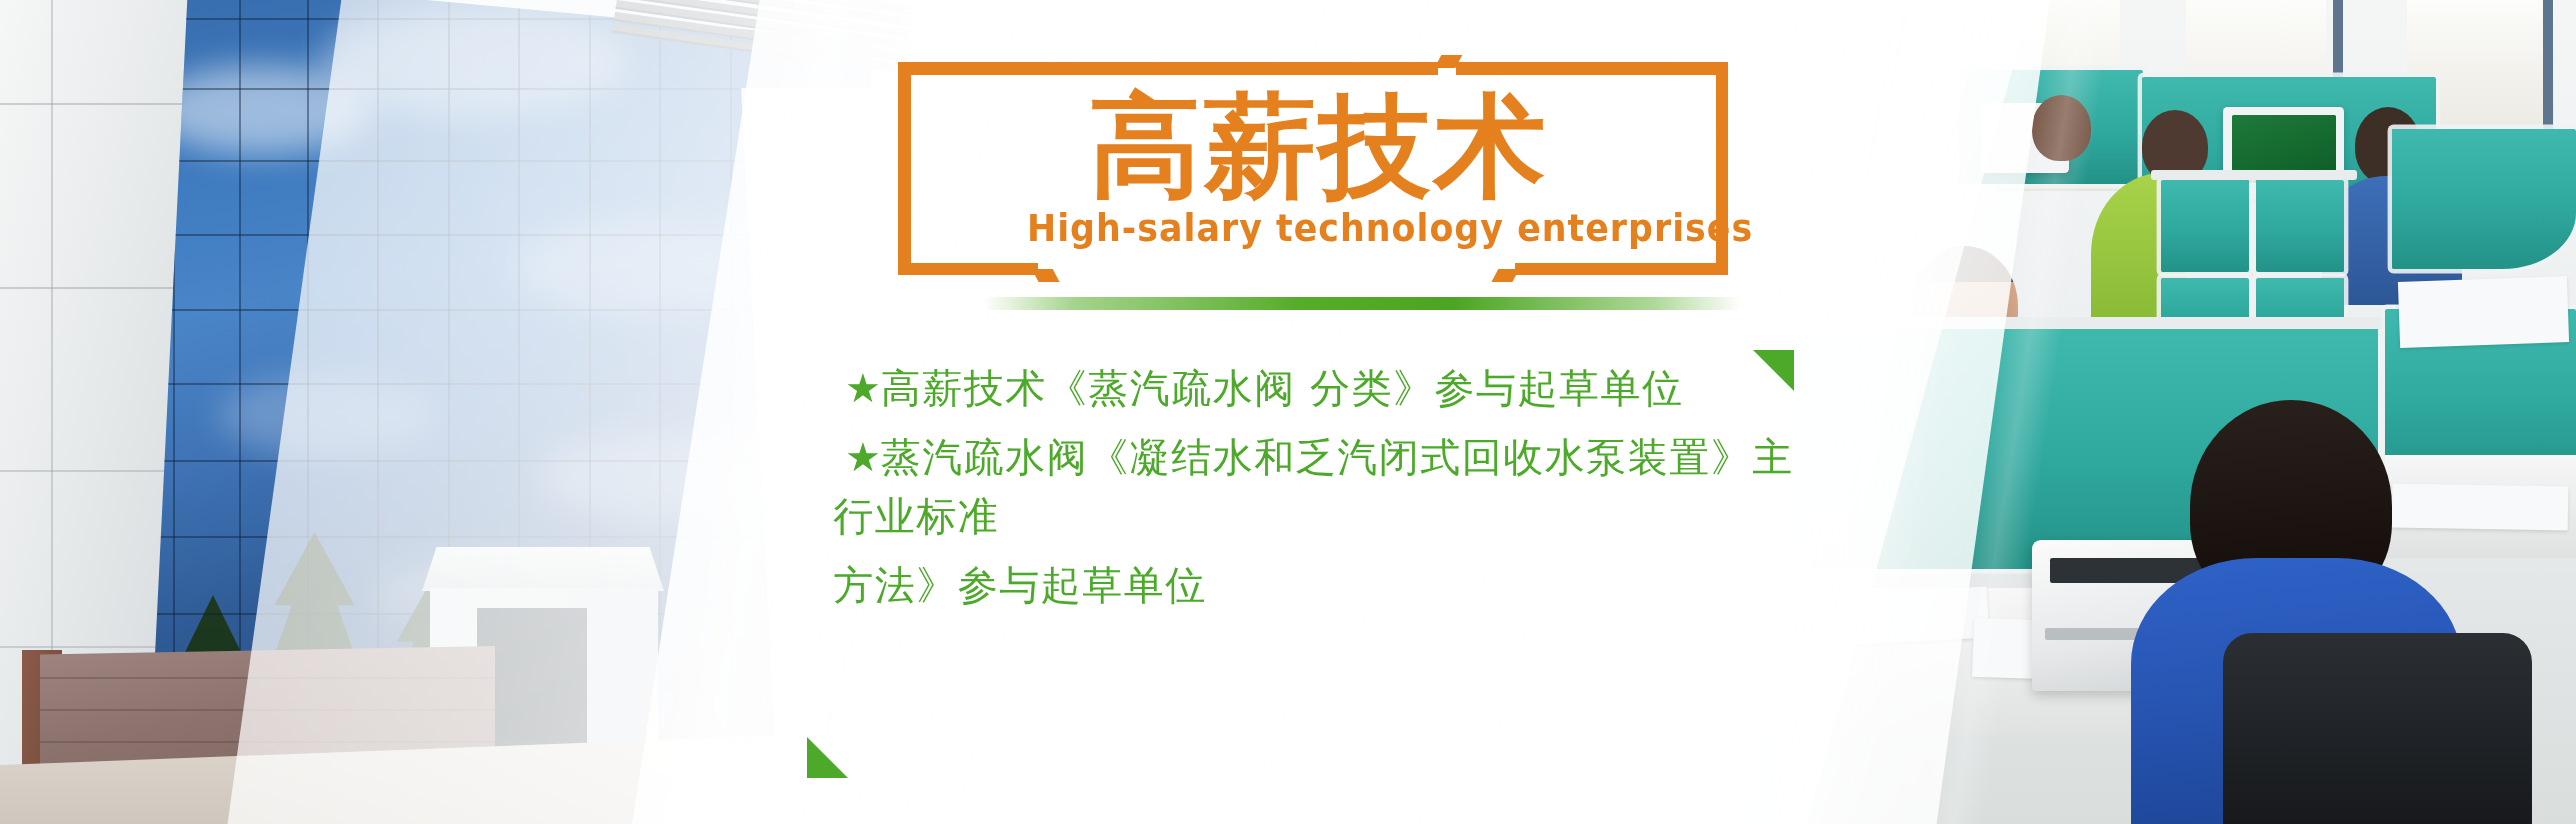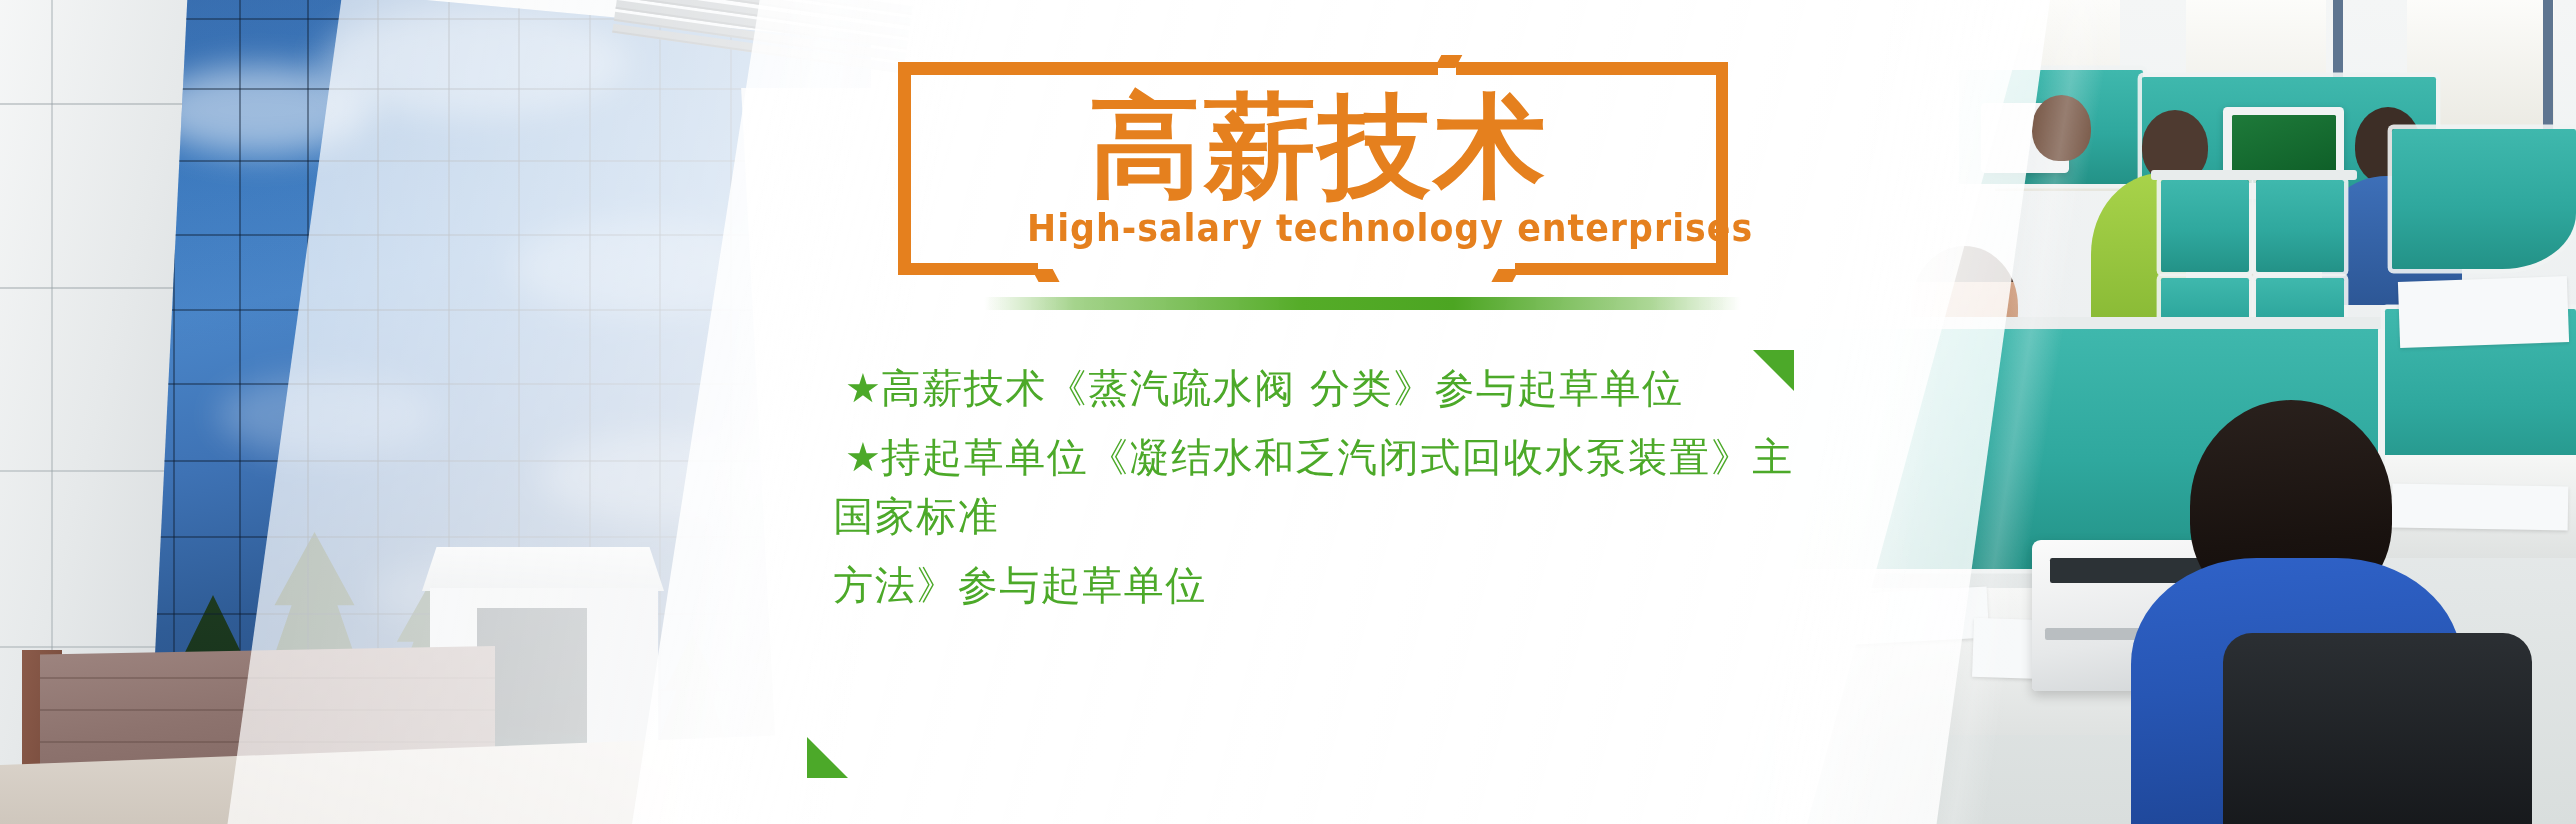--- a/index.html
+++ b/index.html
@@ -419,22 +419,22 @@
     <div class="title">
       <span class="t-orange">高薪技术</span>
     </div>
 
     <div class="subtitle">High-salary technology enterprises</div>
 
     <div class="divider"></div>
 
     <div class="body-lines">
       <div class="bline"><span class="star">★</span><span>高薪技术《蒸汽疏水阀 分类》参与起草单位</span></div>
-      <div class="bline wrap"><span class="star">★</span><span>持起草单位《凝结水和乏汽闭式回收水泵装置》主</span></div>
-      <div class="bline cont"><span>国家标准</span></div>
+      <div class="bline wrap"><span class="star">★</span><span>蒸汽疏水阀《凝结水和乏汽闭式回收水泵装置》主</span></div>
+      <div class="bline cont"><span>行业标准</span></div>
       <div class="bline cont"><span>方法》参与起草单位</span></div>
     </div>
 
     <div class="tri tri-tr"></div>
     <div class="tri tri-bl"></div>
   </div>
 
 </div>
 
 

